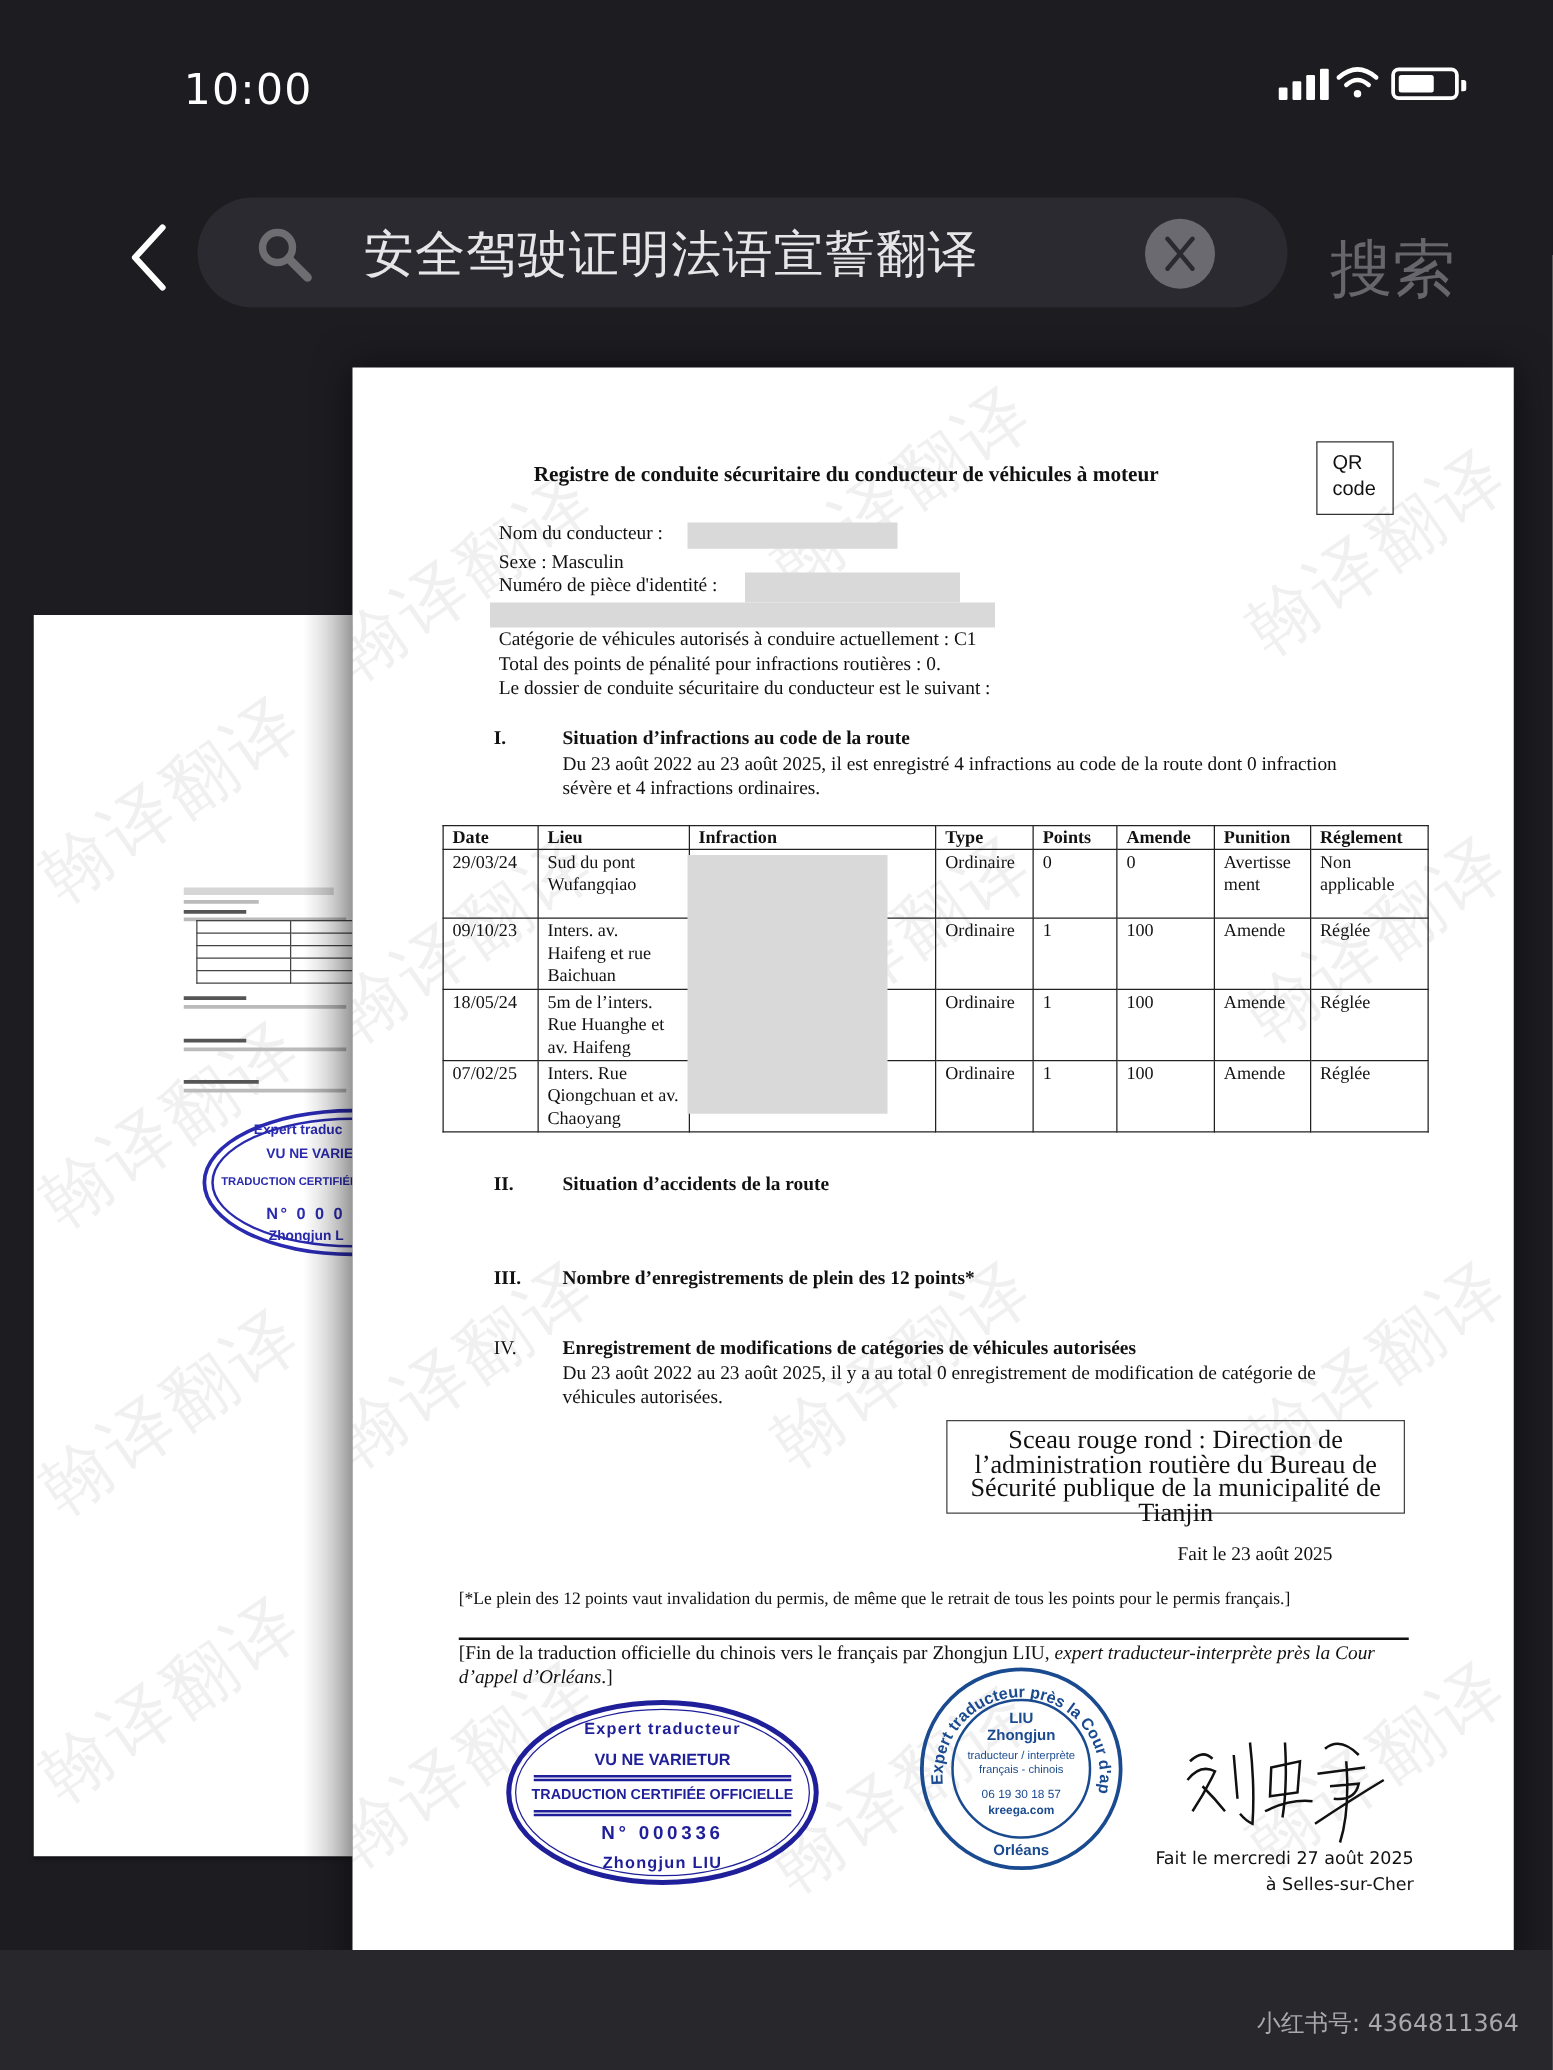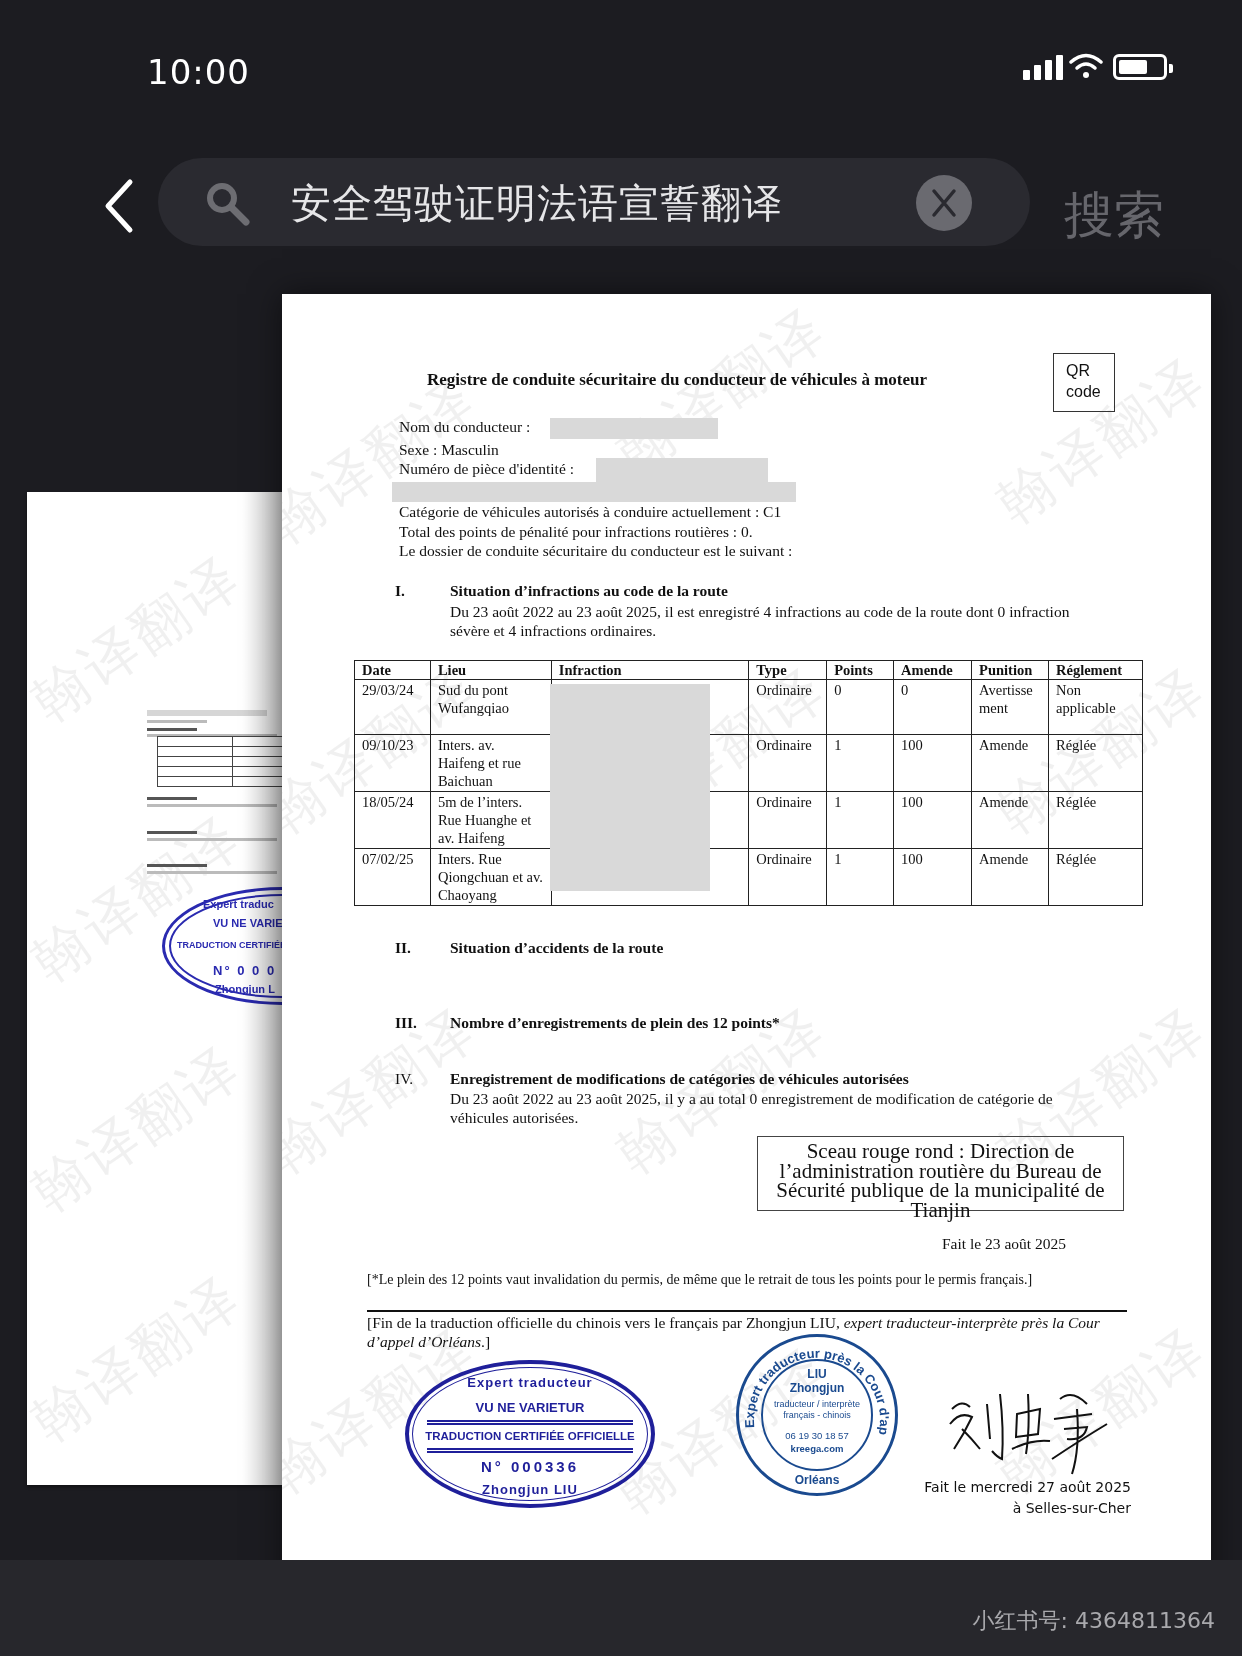--- a/index.html
+++ b/index.html
@@ -72,21 +72,21 @@
   .stamp-round .t { position: absolute; left: 0; right: 0; font-weight: bold; }
   .stamp-round svg { position: absolute; left: 0; top: 0; }
 
   .signature { left: 660px; top: 1085px; }
   .sign-date { right: 80px; top: 1183px; font-family: "DejaVu Sans", sans-serif; font-size: 14px; text-align: right; line-height: 21px; }
 
   .chat-bubble { left: 868px; top: 1270px; width: 60px; height: 40px; background: rgba(235,235,235,0.7); border-radius: 10px; font-size: 11px; color: #bbb; text-align: center; line-height: 40px; font-family: "DejaVu Sans", sans-serif; }
 
   
   .bottom-bar { position: absolute; left: 0; top: 1560px; width: 1242px; height: 96px; background: #27272c; }
-  .account-id { position: absolute; right: 27px; top: 1606px; font-size: 22px; color: #a9a9ad; font-family: "DejaVu Sans", sans-serif; }
+  .account-id { position: absolute; right: 27px; top: 1606px; font-size: 19px; color: #a9a9ad; font-family: "DejaVu Sans", sans-serif; }
 </style>
 </head>
 <body>
 
 <div class="status-bar">
   <div class="status-time">10:00</div>
   <div class="status-icons">
     <div class="sig">
       <span style="height:10px"></span>
         <span style="height:15px"></span>

